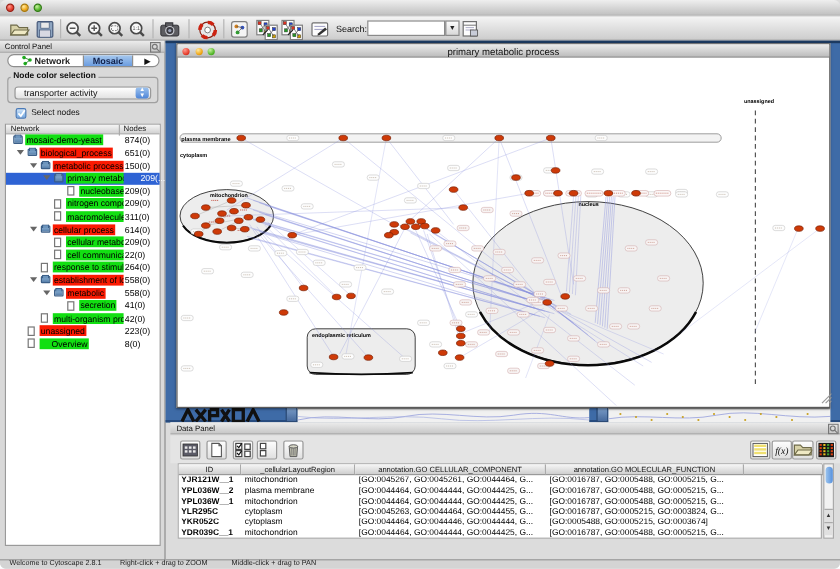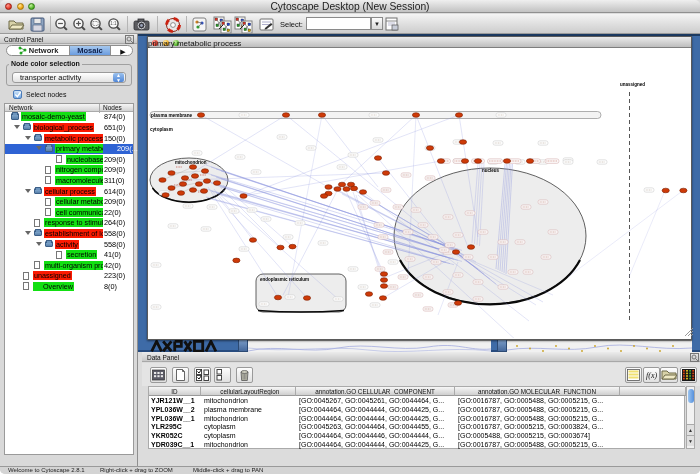--- a/index.html
+++ b/index.html
@@ -32,42 +32,41 @@
 .trl{position:absolute;top:0.6px;padding:0 1px;color:#000;height:9px;line-height:9.5px;display:inline-block;overflow:hidden;white-space:nowrap;font-size:7.2px;}
 .trn{position:absolute;left:99px;top:0.6px;color:#000;line-height:9.5px;font-size:7.3px;}
 .arr{position:absolute;top:2.5px;width:0;height:0;border-left:3px solid transparent;border-right:3px solid transparent;border-top:4px solid #666;}
 .fold{position:absolute;top:1.5px;width:8px;height:6.5px;background:linear-gradient(#89aed2,#5880ab);border:1px solid #3c5f88;border-radius:1px;}
 .fold:before{content:"";position:absolute;left:0px;top:-2px;width:4px;height:2px;background:#6d95bd;border:1px solid #3c5f88;border-bottom:none;border-radius:1px 1px 0 0;}
 .doc{position:absolute;top:1px;width:6px;height:8px;background:#fff;border:0.5px solid #777;}
 .desktop{position:absolute;left:138px;top:34px;width:562px;height:318px;background:#3e6ba7;border-top:2px solid #1c3a61;border-bottom:2px solid #274b7e;}
 .netwin{position:absolute;left:9px;top:0px;width:545px;height:304px;background:#fff;border:1px solid #5a5a5a;box-shadow:0 1px 2px rgba(0,0,0,.5);}
 .nwtitle{position:absolute;left:0;top:0;width:543px;height:11px;background:linear-gradient(#ebebeb,#bdbdbd);border-bottom:1px solid #7e7e7e;}
 .nwtl{position:absolute;top:2.5px;width:6px;height:6px;border-radius:50%;}
-.nwname{position:absolute;left:0;top:1.5px;width:543px;font-size:8px;color:#111;}
+.nwname{position:absolute;left:0;top:1.5px;width:543px;text-align:center;font-size:8px;color:#111;}
 .fragwin{position:absolute;top:304px;height:12px;background:#f1f1f1;border-top:1px solid #999;overflow:hidden;}
 .fragblue{position:absolute;top:303px;width:10px;height:13px;background:linear-gradient(#7a9cc8,#46699c);border:1px solid #2c4a74;}
 .datapanel{position:absolute;left:142px;top:352px;width:562px;height:114px;background:#dcdcdc;}
 .dtool{position:absolute;left:0;top:11px;width:562px;height:23px;background:#e4e4e4;}
 .dbtn{position:absolute;top:4px;width:17px;height:16px;background:linear-gradient(#fdfdfd,#e0e0e0);border:1px solid #9a9a9a;border-radius:2px;}
 .dtable{position:absolute;left:6px;top:34px;width:537px;height:63px;background:#fff;border:1px solid #aaa;}
 .dth{position:absolute;top:0;height:9px;background:linear-gradient(#f6f6f6,#cfcfcf);border-bottom:1px solid #999;border-right:1px solid #aaa;font-size:6.3px;color:#111;text-align:center;line-height:9px;overflow:hidden;}
 .dtr{position:absolute;height:8.8px;font-size:7px;color:#000;line-height:8.8px;white-space:nowrap;overflow:hidden;}
 .dsb{position:absolute;left:544px;top:34px;width:9px;height:63px;background:#f2f2f2;border:1px solid #aaa;}
 .dtabs{position:absolute;left:152px;top:99px;width:286px;height:13px;border:1px solid #8a8a8a;border-radius:3px;overflow:hidden;background:#ececec;}
 .dtab{position:absolute;top:0;height:13px;font-size:7.5px;color:#111;text-align:center;line-height:12px;}
 .statusbar{position:absolute;left:0;top:466px;width:700px;height:8px;background:#d4d4d4;border-top:1px solid #9a9a9a;}
 .stx{position:absolute;top:466.5px;font-size:6px;color:#222;}
 </style></head>
 <body>
 <div id="app">
 <div class="titlebar">
  <span class="tl" style="left:5px;background:radial-gradient(circle at 35% 30%,#ff9a90,#e8402e 60%,#b01a10);border:0.5px solid #9a1a10;"></span>
  <span class="tl" style="left:16.5px;background:radial-gradient(circle at 35% 30%,#ffe9a0,#f0a818 60%,#c07808);border:0.5px solid #a87808;"></span>
  <span class="tl" style="left:28px;background:radial-gradient(circle at 35% 30%,#c8f0a0,#58ba2e 60%,#2e8a10);border:0.5px solid #2e7a10;"></span>
- <span class="title">Cytoscape Desktop (New Session)</span>
 </div>
 <div class="toolbar">
       <svg style="position:absolute;left:8px;top:2.5px" width="17" height="15" viewBox="0 0 17 15">
         <path d="M1 12 L1 4 L6 4 L8 6 L15 6 L15 12 Z" fill="#d8d2a8" stroke="#6e6a48" stroke-width="1"></path>
         <path d="M1 12 L4 8 L16 8 L13 12 Z" fill="#efe9c4" stroke="#6e6a48" stroke-width="1"></path>
       </svg>
       <svg style="position:absolute;left:30px;top:2.5px" width="15" height="15" viewBox="0 0 15 15">
         <rect x="1" y="1" width="13" height="13" rx="1" fill="#8fa6c2" stroke="#46597a" stroke-width="1"></rect>
         <rect x="4" y="1.5" width="7" height="5" fill="#e8e8e8" stroke="#46597a" stroke-width="0.6"></rect>
         <rect x="3" y="8" width="9" height="6" fill="#d8d8e2" stroke="#46597a" stroke-width="0.6"></rect>
@@ -149,21 +148,21 @@
         <line x1="11" y1="8" x2="15" y2="14" stroke="#555" stroke-width="0.6"></line>
         <line x1="15" y1="9" x2="11" y2="13" stroke="#555" stroke-width="0.6"></line>
         <line x1="6" y1="13" x2="10" y2="9" stroke="#222" stroke-width="1"></line>
       </svg>
       <svg style="position:absolute;left:259px;top:2.5px" width="16" height="15" viewBox="0 0 16 15">
         <rect x="1" y="2" width="13" height="11" rx="1" fill="#fdfdfd" stroke="#707070" stroke-width="1"></rect>
         <line x1="3" y1="5" x2="12" y2="5" stroke="#9a9ac0" stroke-width="0.8"></line>
         <line x1="3" y1="7.5" x2="12" y2="7.5" stroke="#9a9ac0" stroke-width="0.8"></line>
         <path d="M6 11 L12 6 L13.5 7.5 L7.5 12.2 L5.5 12.6 Z" fill="#333"></path>
       </svg>
-      <span class="srch">Select:</span>
+      <span class="srch">Search:</span>
       <div class="sfield"></div>
       <div class="sdrop">▼</div>
       <svg style="position:absolute;left:385px;top:2.5px" width="14" height="15" viewBox="0 0 14 15">
         <rect x="1" y="1" width="11" height="12" fill="#fdfdfd" stroke="#707070"></rect>
         <line x1="1" y1="4" x2="12" y2="4" stroke="#707070" stroke-width="0.8"></line>
         <line x1="3" y1="6" x2="10" y2="6" stroke="#a0a0c0" stroke-width="0.7"></line>
         <line x1="3" y1="8" x2="10" y2="8" stroke="#a0a0c0" stroke-width="0.7"></line>
         <rect x="7" y="8" width="6" height="5" fill="#c8ccd8" stroke="#555" stroke-width="0.7"></rect>
       </svg>
     </div>
@@ -266,21 +265,21 @@
         </div>
         <div class="trow" style="top:124.39999999999999px;">
           <span class="arr" style="left:20px;"></span>
           <span class="fold" style="left:29px;"></span>
           <span class="trl" style="left:39px;background:#fb1a02;max-width:59px;">establishment of loca</span>
           <span class="trn" style="">558(0)</span>
         </div>
         <div class="trow" style="top:135.0px;">
           <span class="arr" style="left:31px;"></span>
           <span class="fold" style="left:40px;"></span>
-          <span class="trl" style="left:50px;background:#fb1a02;max-width:48px;">activity</span>
+          <span class="trl" style="left:50px;background:#fb1a02;max-width:48px;">metabolic</span>
           <span class="trn" style="">558(0)</span>
         </div>
         <div class="trow" style="top:145.6px;">
           <span class="doc" style="left:51px;"></span>
           <span class="trl" style="left:61px;background:#12df12;max-width:37px;">secretion</span>
           <span class="trn" style="">41(0)</span>
         </div>
         <div class="trow" style="top:156.20000000000002px;">
           <span class="doc" style="left:29px;"></span>
           <span class="trl" style="left:39px;background:#12df12;max-width:59px;">multi-organism proc</span>

